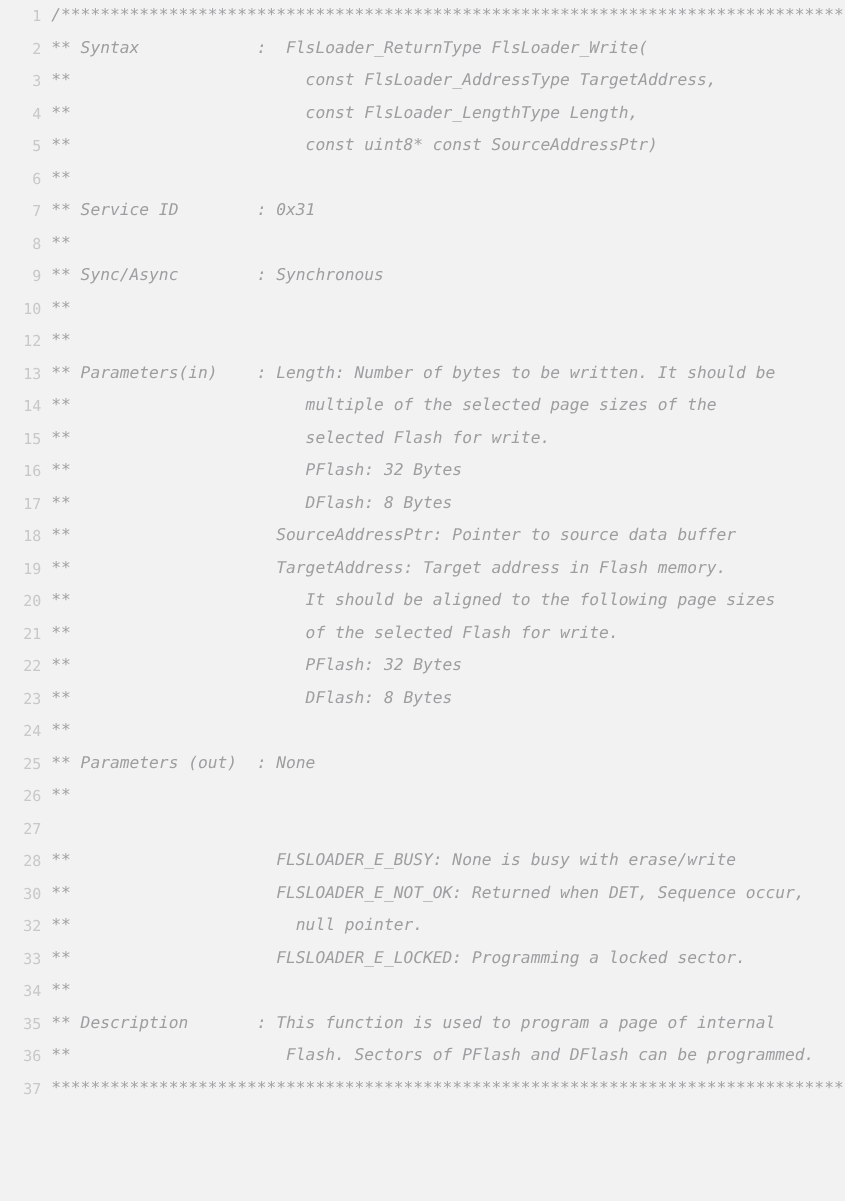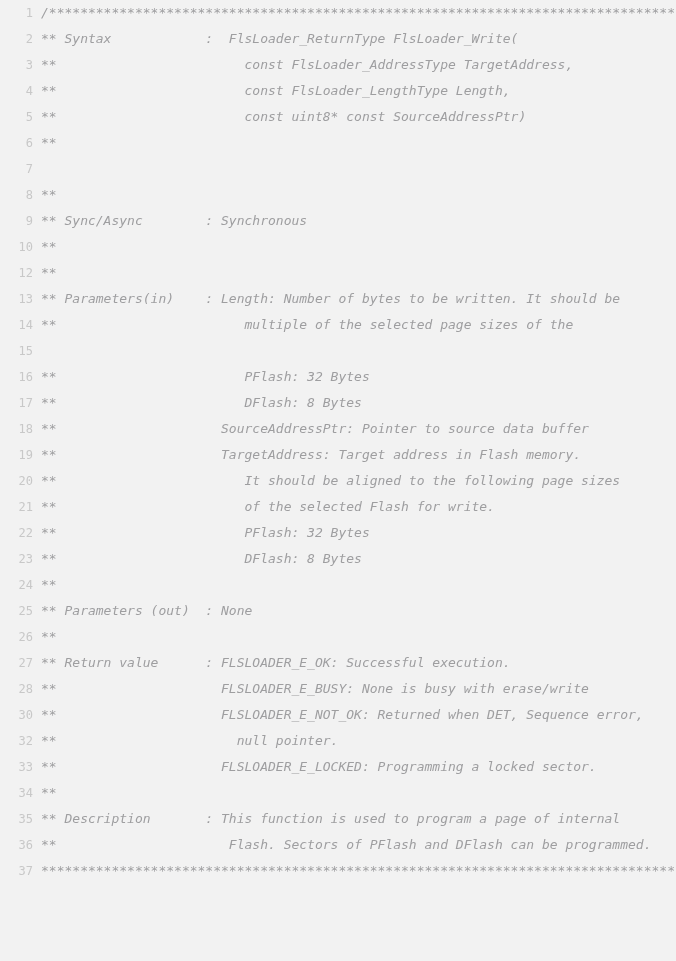--- a/index.html
+++ b/index.html
@@ -49,42 +49,42 @@
 <body>
 
 <div class="editor">
   <div id="rows">
       <div class="row"><span class="gutter-cell">1</span><span class="code-cell">/*************************************************************************************</span></div>
       <div class="row"><span class="gutter-cell">2</span><span class="code-cell">** Syntax            :  FlsLoader_ReturnType FlsLoader_Write(</span></div>
       <div class="row"><span class="gutter-cell">3</span><span class="code-cell">**                        const FlsLoader_AddressType TargetAddress,</span></div>
       <div class="row"><span class="gutter-cell">4</span><span class="code-cell">**                        const FlsLoader_LengthType Length,</span></div>
       <div class="row"><span class="gutter-cell">5</span><span class="code-cell">**                        const uint8* const SourceAddressPtr)</span></div>
       <div class="row"><span class="gutter-cell">6</span><span class="code-cell">**</span></div>
-      <div class="row"><span class="gutter-cell">7</span></div>
+      <div class="row"><span class="gutter-cell">7</span><span class="code-cell">** Service ID        : 0x31</span></div>
       <div class="row"><span class="gutter-cell">8</span><span class="code-cell">**</span></div>
       <div class="row"><span class="gutter-cell">9</span><span class="code-cell">** Sync/Async        : Synchronous</span></div>
       <div class="row"><span class="gutter-cell">10</span><span class="code-cell">**</span></div>
       <div class="row"><span class="gutter-cell">12</span><span class="code-cell">**</span></div>
       <div class="row"><span class="gutter-cell">13</span><span class="code-cell">** Parameters(in)    : Length: Number of bytes to be written. It should be</span></div>
       <div class="row"><span class="gutter-cell">14</span><span class="code-cell">**                        multiple of the selected page sizes of the</span></div>
-      <div class="row"><span class="gutter-cell">15</span></div>
+      <div class="row"><span class="gutter-cell">15</span><span class="code-cell">**                        selected Flash for write.</span></div>
       <div class="row"><span class="gutter-cell">16</span><span class="code-cell">**                        PFlash: 32 Bytes</span></div>
       <div class="row"><span class="gutter-cell">17</span><span class="code-cell">**                        DFlash: 8 Bytes</span></div>
       <div class="row"><span class="gutter-cell">18</span><span class="code-cell">**                     SourceAddressPtr: Pointer to source data buffer</span></div>
       <div class="row"><span class="gutter-cell">19</span><span class="code-cell">**                     TargetAddress: Target address in Flash memory.</span></div>
       <div class="row"><span class="gutter-cell">20</span><span class="code-cell">**                        It should be aligned to the following page sizes</span></div>
       <div class="row"><span class="gutter-cell">21</span><span class="code-cell">**                        of the selected Flash for write.</span></div>
       <div class="row"><span class="gutter-cell">22</span><span class="code-cell">**                        PFlash: 32 Bytes</span></div>
       <div class="row"><span class="gutter-cell">23</span><span class="code-cell">**                        DFlash: 8 Bytes</span></div>
       <div class="row"><span class="gutter-cell">24</span><span class="code-cell">**</span></div>
       <div class="row"><span class="gutter-cell">25</span><span class="code-cell">** Parameters (out)  : None</span></div>
       <div class="row"><span class="gutter-cell">26</span><span class="code-cell">**</span></div>
-      <div class="row"><span class="gutter-cell">27</span><span class="code-cell">** Return value      : FLSLOADER_E_OK: Successful execution.</span></div>
+      <div class="row"><span class="gutter-cell">27</span></div>
       <div class="row"><span class="gutter-cell">28</span><span class="code-cell">**                     FLSLOADER_E_BUSY: None is busy with erase/write</span></div>
-      <div class="row"><span class="gutter-cell">30</span><span class="code-cell">**                     FLSLOADER_E_NOT_OK: Returned when DET, Sequence error,</span></div>
+      <div class="row"><span class="gutter-cell">30</span><span class="code-cell">**                     FLSLOADER_E_NOT_OK: Returned when DET, Sequence occur,</span></div>
       <div class="row"><span class="gutter-cell">32</span><span class="code-cell">**                       null pointer.</span></div>
       <div class="row"><span class="gutter-cell">33</span><span class="code-cell">**                     FLSLOADER_E_LOCKED: Programming a locked sector.</span></div>
       <div class="row"><span class="gutter-cell">34</span><span class="code-cell">**</span></div>
       <div class="row"><span class="gutter-cell">35</span><span class="code-cell">** Description       : This function is used to program a page of internal</span></div>
       <div class="row"><span class="gutter-cell">36</span><span class="code-cell">**                      Flash. Sectors of PFlash and DFlash can be programmed.</span></div>
       <div class="row"><span class="gutter-cell">37</span><span class="code-cell">**************************************************************************************</span></div>
     </div>
 </div>
 
 </body></html>

